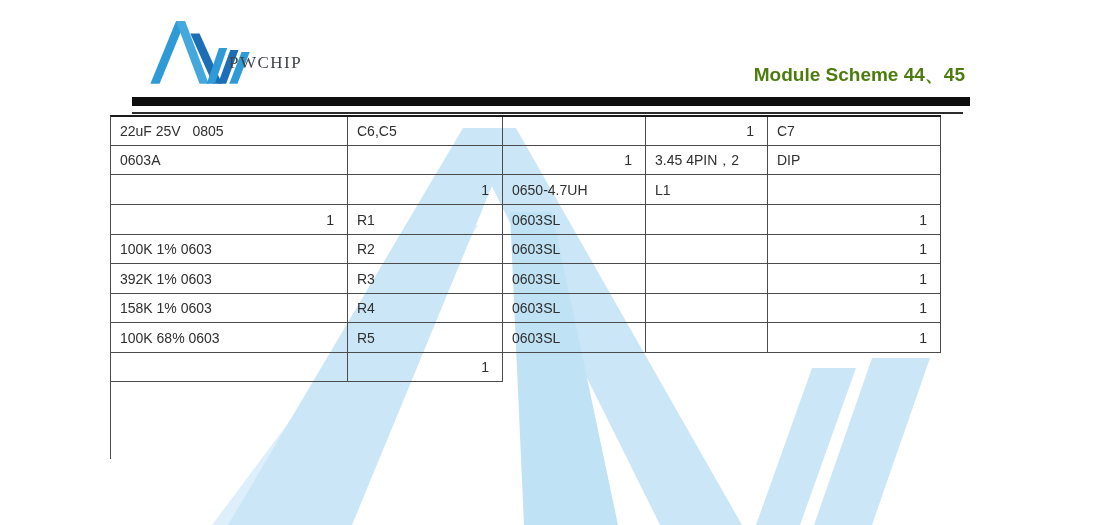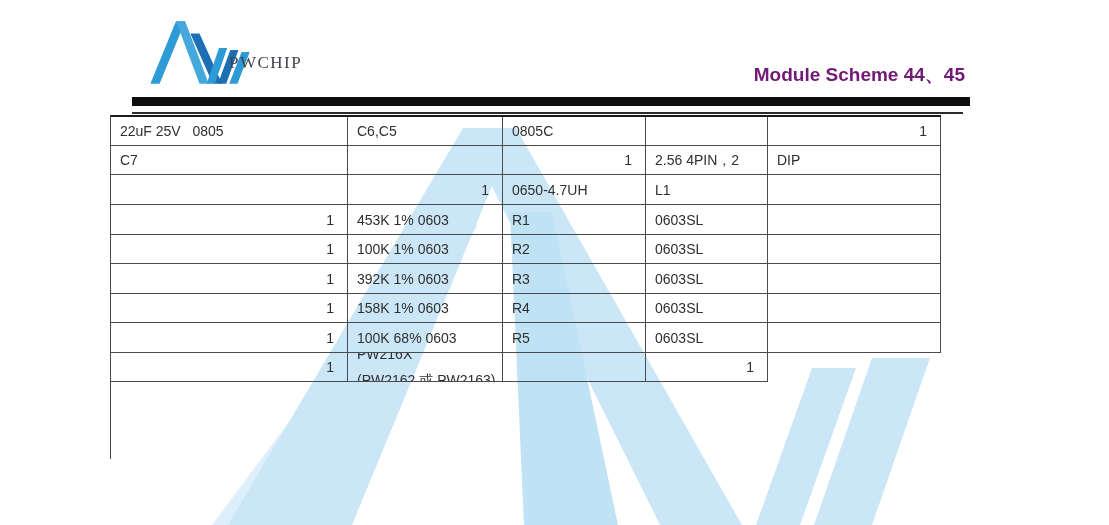--- a/index.html
+++ b/index.html
@@ -21,21 +21,21 @@
   .logo-mark {
     position:absolute; left:135px; top:16px; width:126px; height:70px; z-index:2;
   }
   .brand-text {
     position:absolute; left:229px; top:53px; z-index:3;
     font-family:"Liberation Serif", serif;
     font-size:17px; letter-spacing:1.5px; color:#3f4348;
   }
   .page-title {
     position:absolute; top:62px; right:144px; z-index:2;
-    font-size:19px; font-weight:700; color:#701a75;
+    font-size:19px; font-weight:700; color:#4d7c0f;
     white-space:nowrap;
   }
   .header-rule {
     position:absolute; left:132px; top:97px; width:838px; height:9px;
     background:#0e0e0e; z-index:2;
   }
   .header-rule-thin {
     position:absolute; left:132px; top:112px; width:831px; height:2px;
     background:#2c2c2c; z-index:2;
   }
@@ -85,35 +85,34 @@
   </svg>
   <span class="brand-text">PWCHIP</span>
   <div class="page-title">Module Scheme 44、45</div>
   <div class="header-rule"></div>
   <div class="header-rule-thin"></div>
 </div>
 
 <div class="bom-table">
     <div class="cell c0">22uF 25V   0805</div>
     <div class="cell c1">C6,C5</div>
-    <div class="cell c2">0805C</div>
     <div class="cell c3"></div>
     <div class="cell c4">1</div>
     <div class="cell c1">C7</div>
+    <div class="cell c2">0603A</div>
     <div class="cell c3"></div>
     <div class="cell c4">1</div>
-    <div class="cell c0">2.56 4PIN，2</div>
+    <div class="cell c0">3.45 4PIN，2</div>
     <div class="cell c2">DIP</div>
     <div class="cell c3"></div>
     <div class="cell c4">1</div>
     <div class="cell c0">0650-4.7UH</div>
     <div class="cell c1">L1</div>
     <div class="cell c3"></div>
     <div class="cell c4">1</div>
-    <div class="cell c0">453K 1% 0603</div>
     <div class="cell c1">R1</div>
     <div class="cell c2">0603SL</div>
     <div class="cell c3"></div>
     <div class="cell c4">1</div>
     <div class="cell c0">100K 1% 0603</div>
     <div class="cell c1">R2</div>
     <div class="cell c2">0603SL</div>
     <div class="cell c3"></div>
     <div class="cell c4">1</div>
     <div class="cell c0">392K 1% 0603</div>
@@ -124,17 +123,15 @@
     <div class="cell c0">158K 1% 0603</div>
     <div class="cell c1">R4</div>
     <div class="cell c2">0603SL</div>
     <div class="cell c3"></div>
     <div class="cell c4">1</div>
     <div class="cell c0">100K 68% 0603</div>
     <div class="cell c1">R5</div>
     <div class="cell c2">0603SL</div>
     <div class="cell c3"></div>
     <div class="cell c4">1</div>
-    <div class="cell c0">PW216X
-(PW2162 或 PW2163)</div>
     <div class="cell c3"></div>
     <div class="cell c4">1</div>
   </div>
 
 </body></html>

